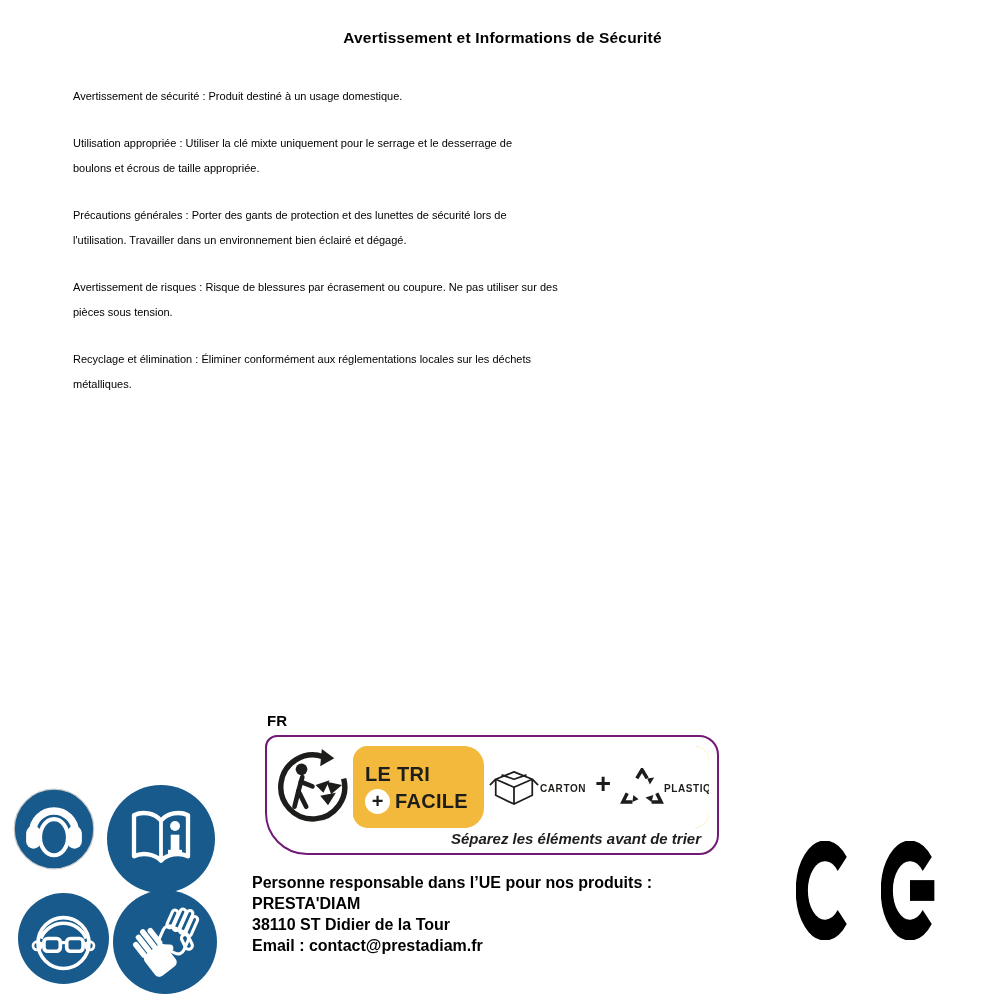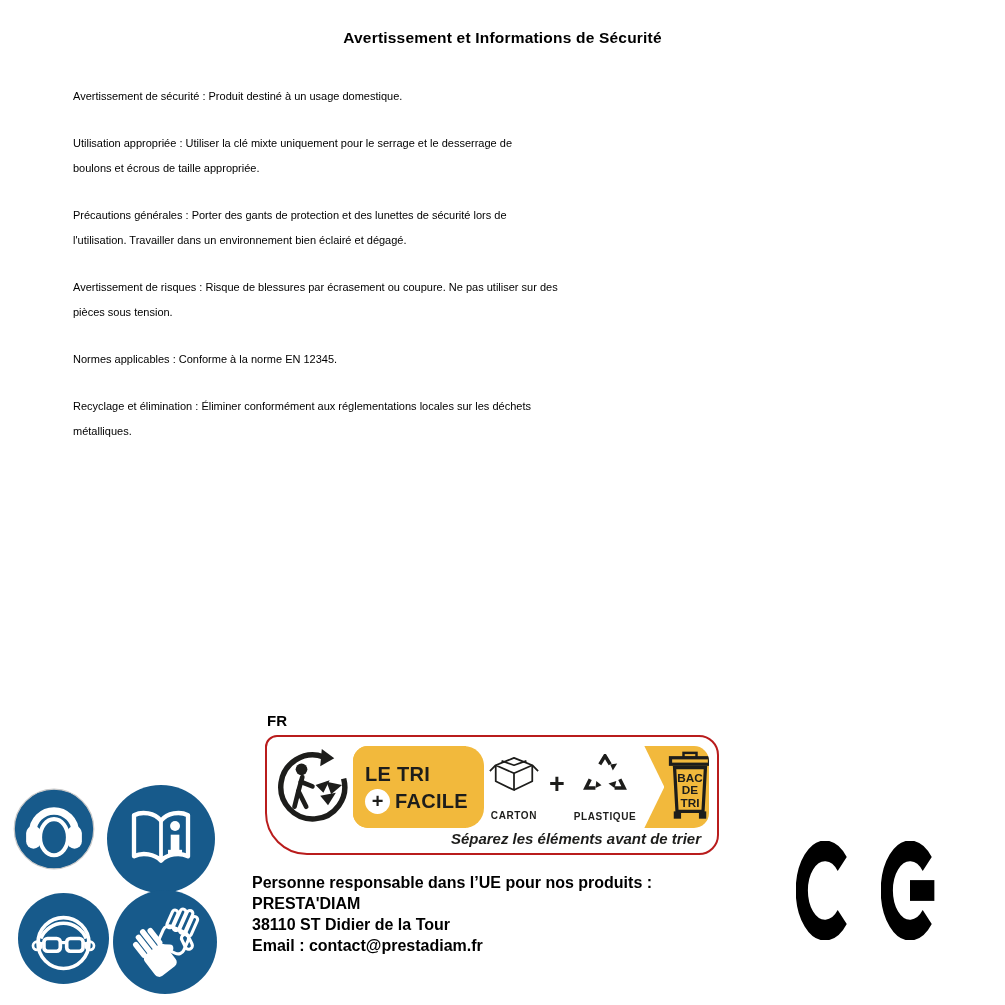--- a/index.html
+++ b/index.html
@@ -18,21 +18,21 @@
   }
   .body-text p { white-space: pre-line; margin: 0 0 22px 0; }
 
   
   .safety-icon { position: absolute; }
 
   
   .fr-label { position: absolute; left: 267px; top: 712px; font-size: 15px; font-weight: bold; }
   .label-box {
     position: absolute; left: 265px; top: 735px; width: 454px; height: 120px;
-    background: #fff; border: 2px solid #b91c1c;
+    background: #fff; border: 2px solid #701a75;
     border-radius: 12px 20px 20px 42px;
   }
   .triman { position: absolute; left: 8px; top: 10px; }
   .yellow-band {
     position: absolute; left: 86px; top: 9px; width: 356px; height: 82px;
     background: #f2b93c; border-radius: 15px; display: flex; align-items: stretch; overflow: hidden;
   }
   .letri {
     position: relative; z-index: 2; background: #f2b93c;
     border-radius: 0 20px 20px 0; margin-right: -18px;
@@ -45,21 +45,21 @@
     width: 25px; height: 25px; border-radius: 50%; background: #fff; color: #1d1d1b;
     font-size: 20px; font-weight: 900; line-height: 24px; text-align: center; margin-right: 5px;
   }
   .letri-facile { font-size: 20px; font-weight: 900; letter-spacing: .3px; }
   .white-chevron {
     position: relative; z-index: 1; flex: 1; background: #fff;
     clip-path: polygon(0% 0%, calc(100% - 20px) 0%, 100% 50%, calc(100% - 20px) 100%, 0% 100%);
     display: flex; align-items: center; justify-content: center;
     gap: 9px; padding: 4px 28px 2px 22px;
   }
-  .mat { display: flex; flex-direction: column; align-items: center; color: #1d1d1b; gap: 16px; }
+  .mat { display: flex; flex-direction: row; align-items: center; color: #1d1d1b; }
   .mat-label { font-size: 10px; font-weight: bold; letter-spacing: .6px; margin-top: 1px; }
   .mid-plus { font-size: 27px; font-weight: 900; color: #1d1d1b; margin-top: -8px; }
   .bin-area { width: 66px; display: flex; align-items: center; justify-content: center; }
   .separez {
     position: absolute; right: 16px; bottom: 6px;
     font-size: 15px; font-weight: bold; font-style: italic; color: #1d1d1b;
   }
 
   
   .responsible {
@@ -78,21 +78,20 @@
   <div class="doc-title">Avertissement et Informations de Sécurité</div>
 
   <div class="body-text">
     <p>Avertissement de sécurité : Produit destiné à un usage domestique.</p>
     <p>Utilisation appropriée : Utiliser la clé mixte uniquement pour le serrage et le desserrage de
 boulons et écrous de taille appropriée.</p>
     <p>Précautions générales : Porter des gants de protection et des lunettes de sécurité lors de
 l'utilisation. Travailler dans un environnement bien éclairé et dégagé.</p>
     <p>Avertissement de risques : Risque de blessures par écrasement ou coupure. Ne pas utiliser sur des
 pièces sous tension.</p>
-    <p>Normes applicables : Conforme à la norme EN 12345.</p>
     <p>Recyclage et élimination : Éliminer conformément aux réglementations locales sur les déchets
 métalliques.</p>
   </div>
 
   <div class="safety-icon" style="left:13px; top:788px;">
     <svg width="82" height="82" viewBox="0 0 100 100">
       <circle cx="50" cy="50" r="48.5" fill="#175a8b" stroke="#c9c9c9" stroke-width="1.5"></circle>
       <ellipse cx="50" cy="60" rx="17" ry="22" fill="none" stroke="#fff" stroke-width="5"></ellipse>
       <path d="M24 54 a26 26 0 0 1 52 0" fill="none" stroke="#fff" stroke-width="9"></path>
       <rect x="16" y="46" width="18" height="28" rx="9" fill="#fff"></rect>

